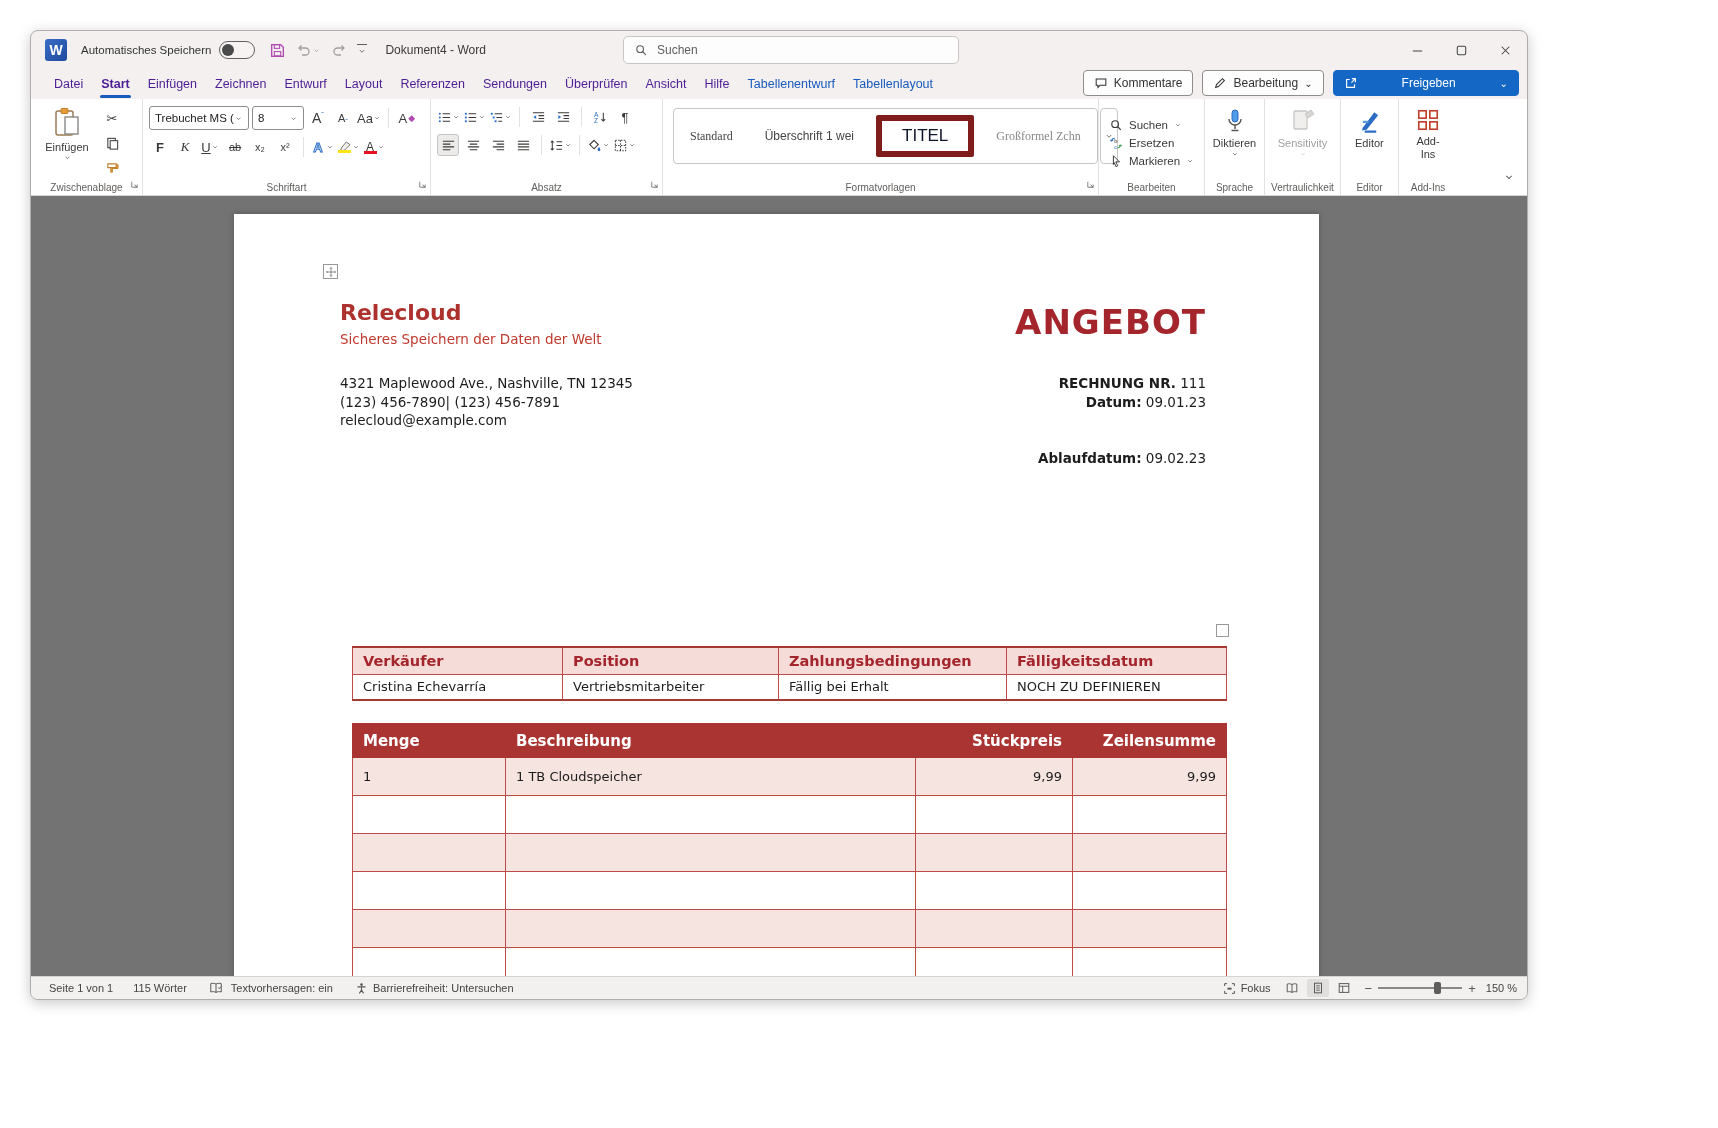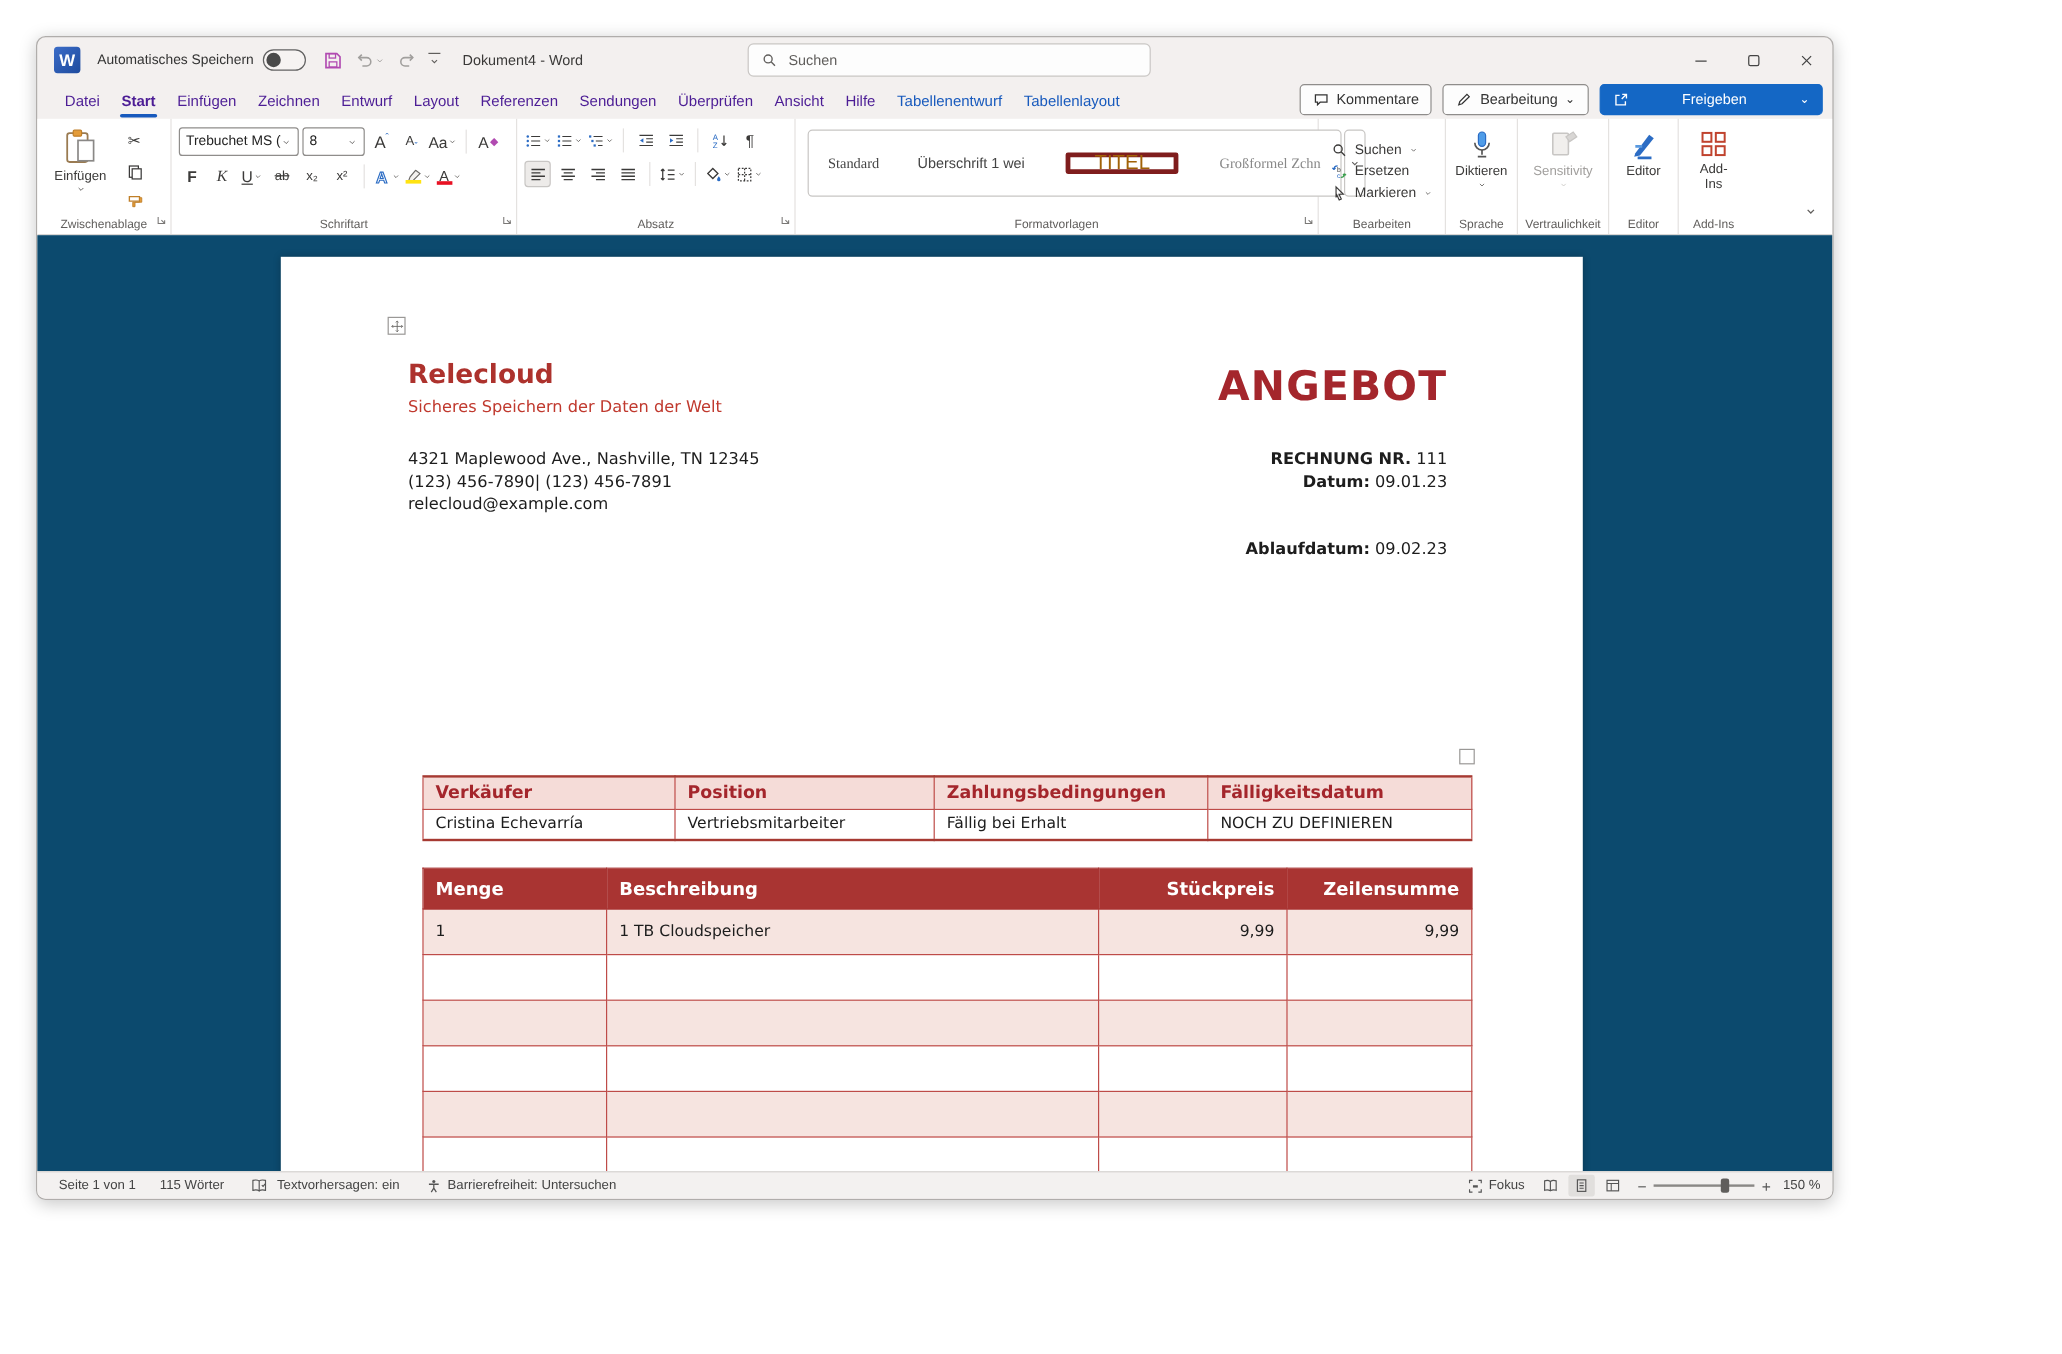--- a/index.html
+++ b/index.html
@@ -59,35 +59,35 @@
   
   .fontgrp { display:flex; flex-direction:column; gap:6px; }
   .combo { border:1px solid #8f8d8b; border-radius:3px; height:24px; display:flex; align-items:center;
     font-size:11.5px; color:#222; padding:0 5px; justify-content:space-between; background:#fff; }
   .underbar { display:inline-block; width:13px; height:3px; margin-top:-2px; }
 
   
   .gallery { display:flex; align-items:stretch; gap:2px; margin:2px 2px 0 4px; }
   .gallery-frame { border:1px solid #c8c6c4; border-radius:4px; background:#fff; display:flex; align-items:stretch; height:56px; overflow:hidden; }
   .style-item { display:flex; align-items:center; justify-content:center; padding:0 16px; font-size:12px; color:#444; white-space:nowrap; }
-  .style-item.sel { border:4px solid #7f1d1d; margin:18px; padding:0 20px; font-size:17px; color:#a16207; border-radius:2px; }
+  .style-item.sel { border:6px solid #7f1d1d; margin:6px; padding:0 20px; font-size:17px; color:#0f172a; border-radius:2px; }
   .gallery-more { width:18px; border:1px solid #c8c6c4; border-radius:4px; background:#fff; display:flex; flex-direction:column;
     align-items:center; justify-content:center; color:#605e5c; height:56px; }
 
   
   .editgrp { display:flex; flex-direction:column; justify-content:center; gap:4px; padding:0 4px; }
   .editgrp .er { display:flex; align-items:center; gap:6px; font-size:11.5px; color:#3b3a39; white-space:nowrap; }
 
   .bigbtn { display:flex; flex-direction:column; align-items:center; justify-content:flex-start; padding:2px 8px 0; font-size:11px; color:#3b3a39; }
   .bigbtn .lbl { margin-top:3px; text-align:center; line-height:1.15; }
   .bigbtn.disabled { color:#a19f9d; }
   .collapse-chev { position:absolute; right:12px; bottom:8px; color:#605e5c; }
 
   
-  .docarea { flex:1; background:#0c4a6e; position:relative; overflow:hidden; }
+  .docarea { flex:1; background:#737373; position:relative; overflow:hidden; }
   .page { position:absolute; left:203px; top:18px; width:1085px; height:1200px; background:#fff;
     box-shadow:0 0 6px rgba(0,0,0,.25); font-family:"DejaVu Sans",sans-serif; }
 
   .move-handle { position:absolute; left:89px; top:50px; width:15px; height:15px; border:1px solid #9a9896; background:#fff;
     display:flex; align-items:center; justify-content:center; color:#6a6865; }
   .company { position:absolute; left:106px; top:86px; font-size:22px; font-weight:bold; color:#ad322d; }
   .tagline { position:absolute; left:106px; top:117px; font-size:13.5px; color:#c0392e; }
   .bigtitle { position:absolute; right:113px; top:88px; font-size:34px; font-weight:bold; color:#a4262c; letter-spacing:1px; }
 
   .addr { position:absolute; left:106px; top:160px; font-size:13.5px; color:#1d1d1d; line-height:18.7px; }
@@ -700,21 +700,21 @@
               <use href="#s-sens"></use>
             </svg>
         <span class="lbl">Sensitivity</span>
         <svg class="ic" width="8" height="8" style="color:#c8c6c4">
               <use href="#s-chevd"></use>
             </svg>
       </div>
       <span class="rgroup-label">Vertraulichkeit</span>
     </div>
 
-    <div class="rgroup" style="width:58px;justify-content:center">
+    <div class="rgroup" style="width:58px;">
       <div class="bigbtn">
         <svg class="ic" width="25" height="26">
               <use href="#s-editor"></use>
             </svg>
         <span class="lbl">Editor</span>
       </div>
       <span class="rgroup-label">Editor</span>
     </div>
 
     <div class="rgroup" style="width:58px;justify-content:center;border-right:none">

